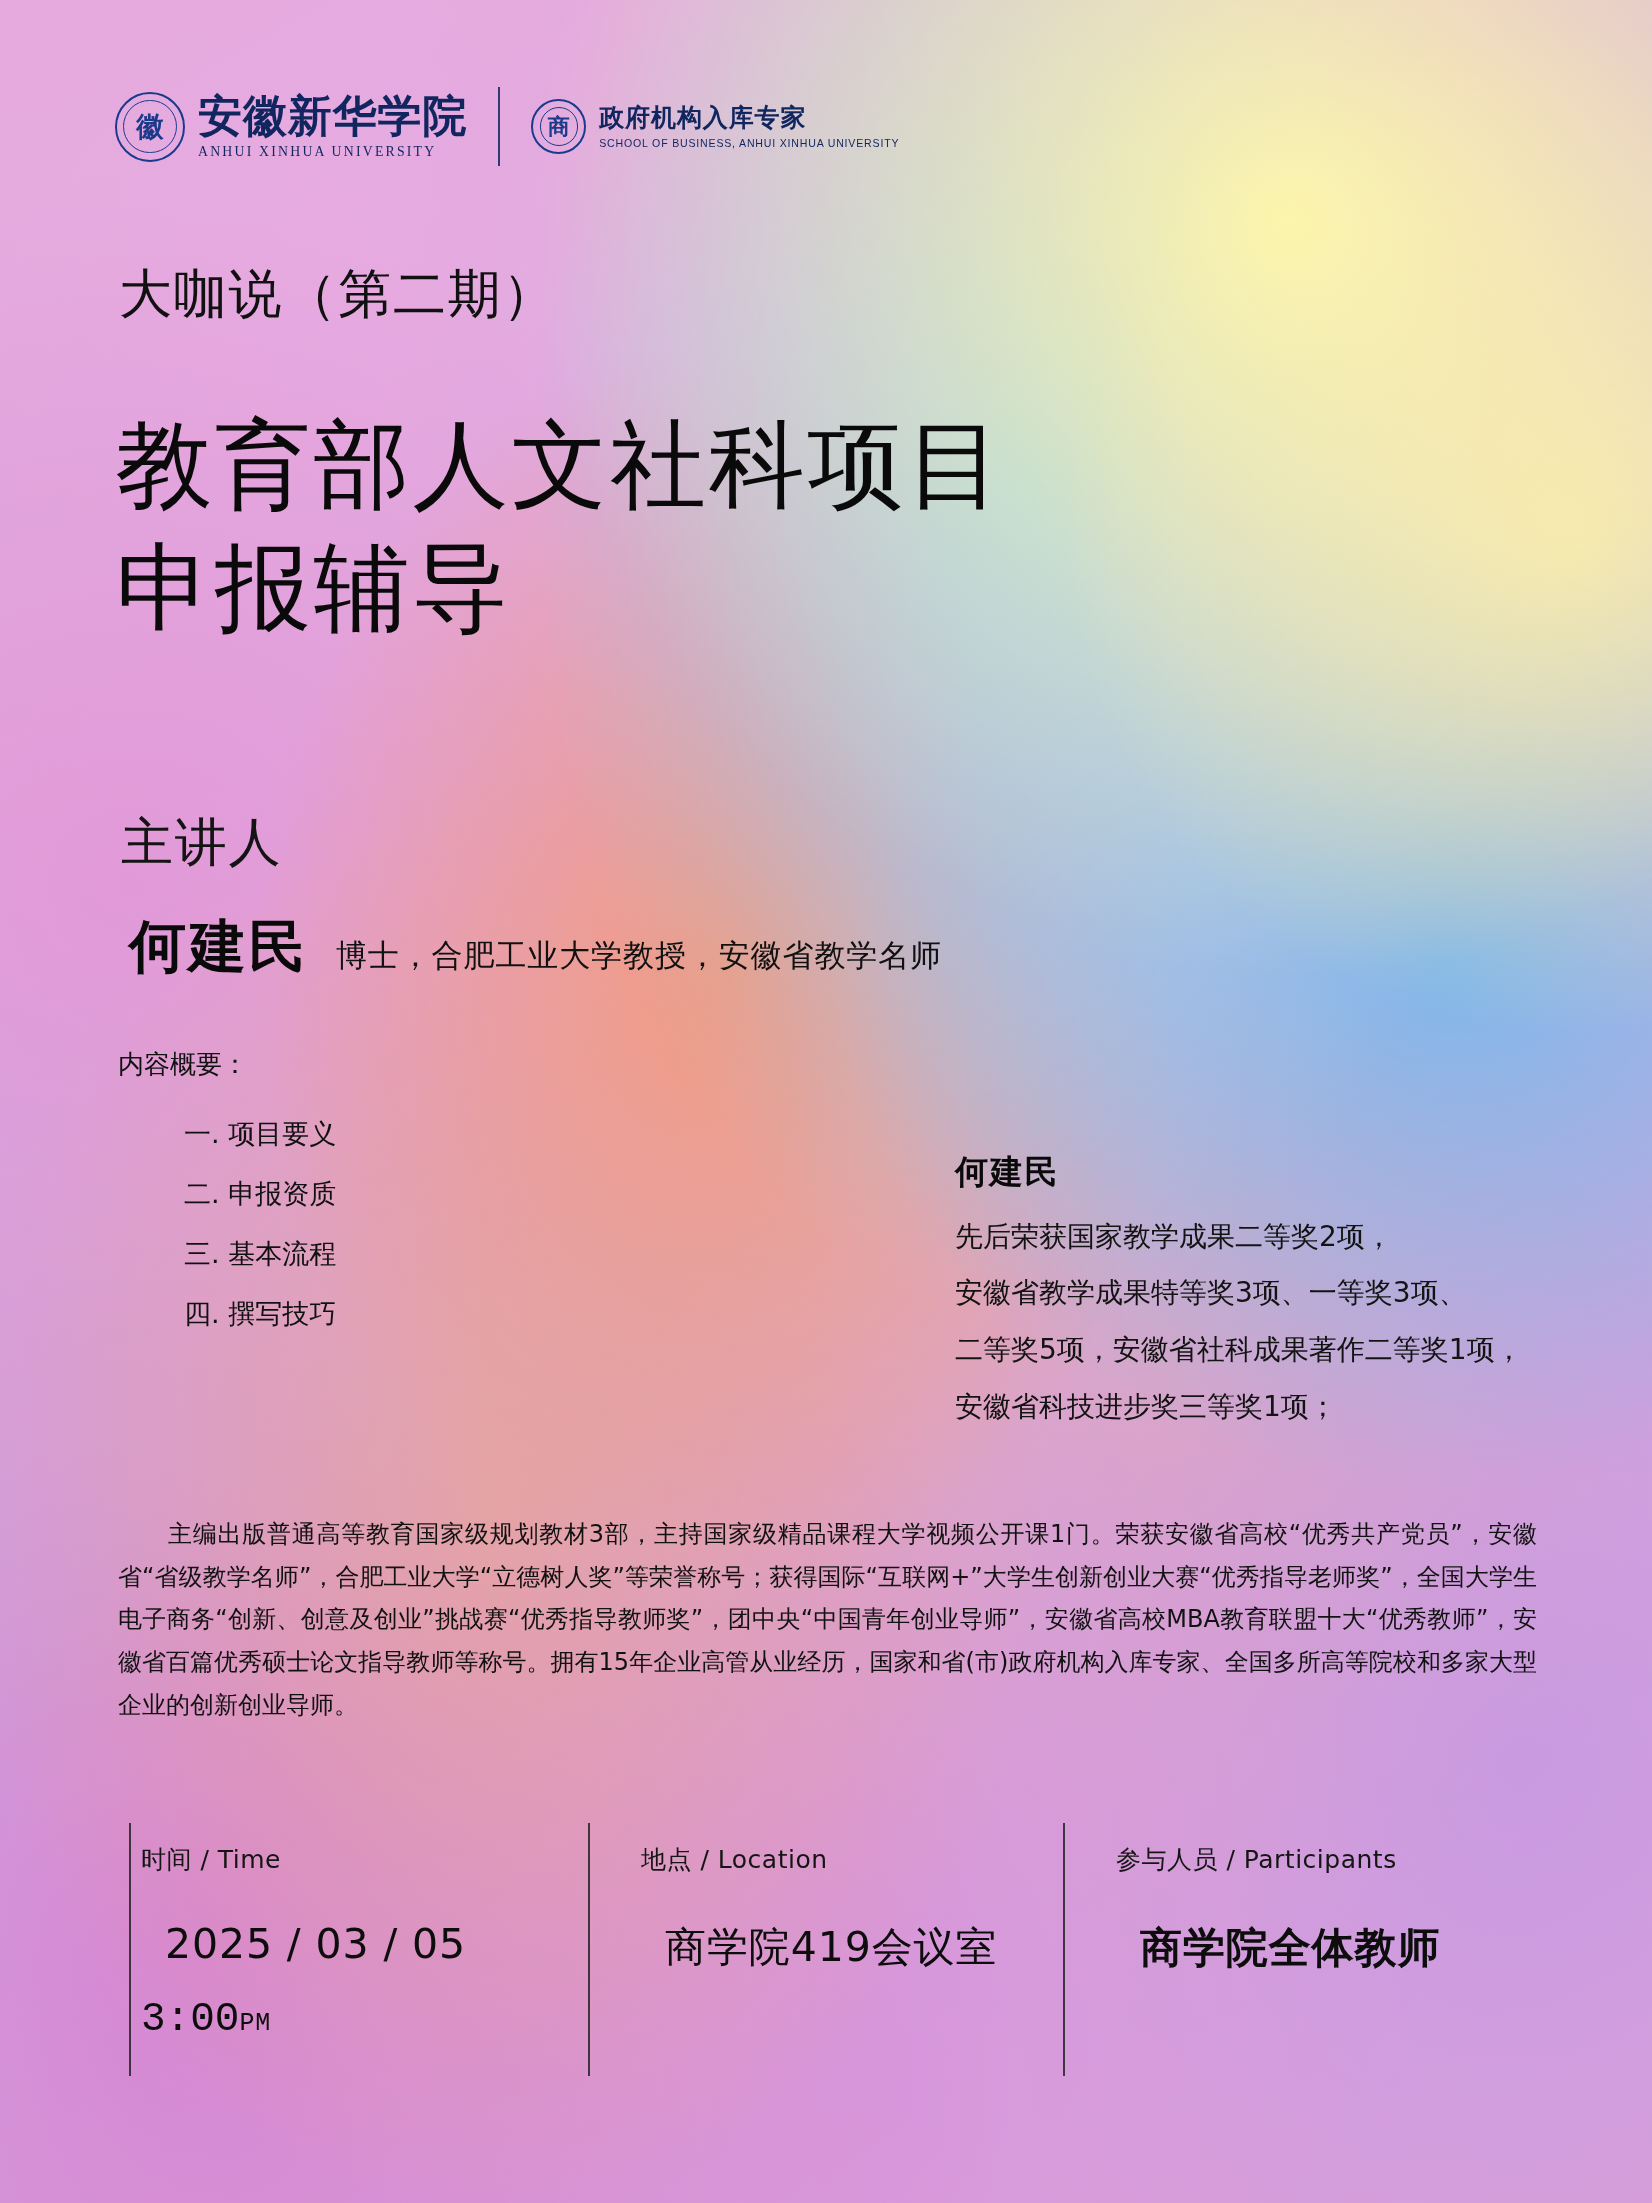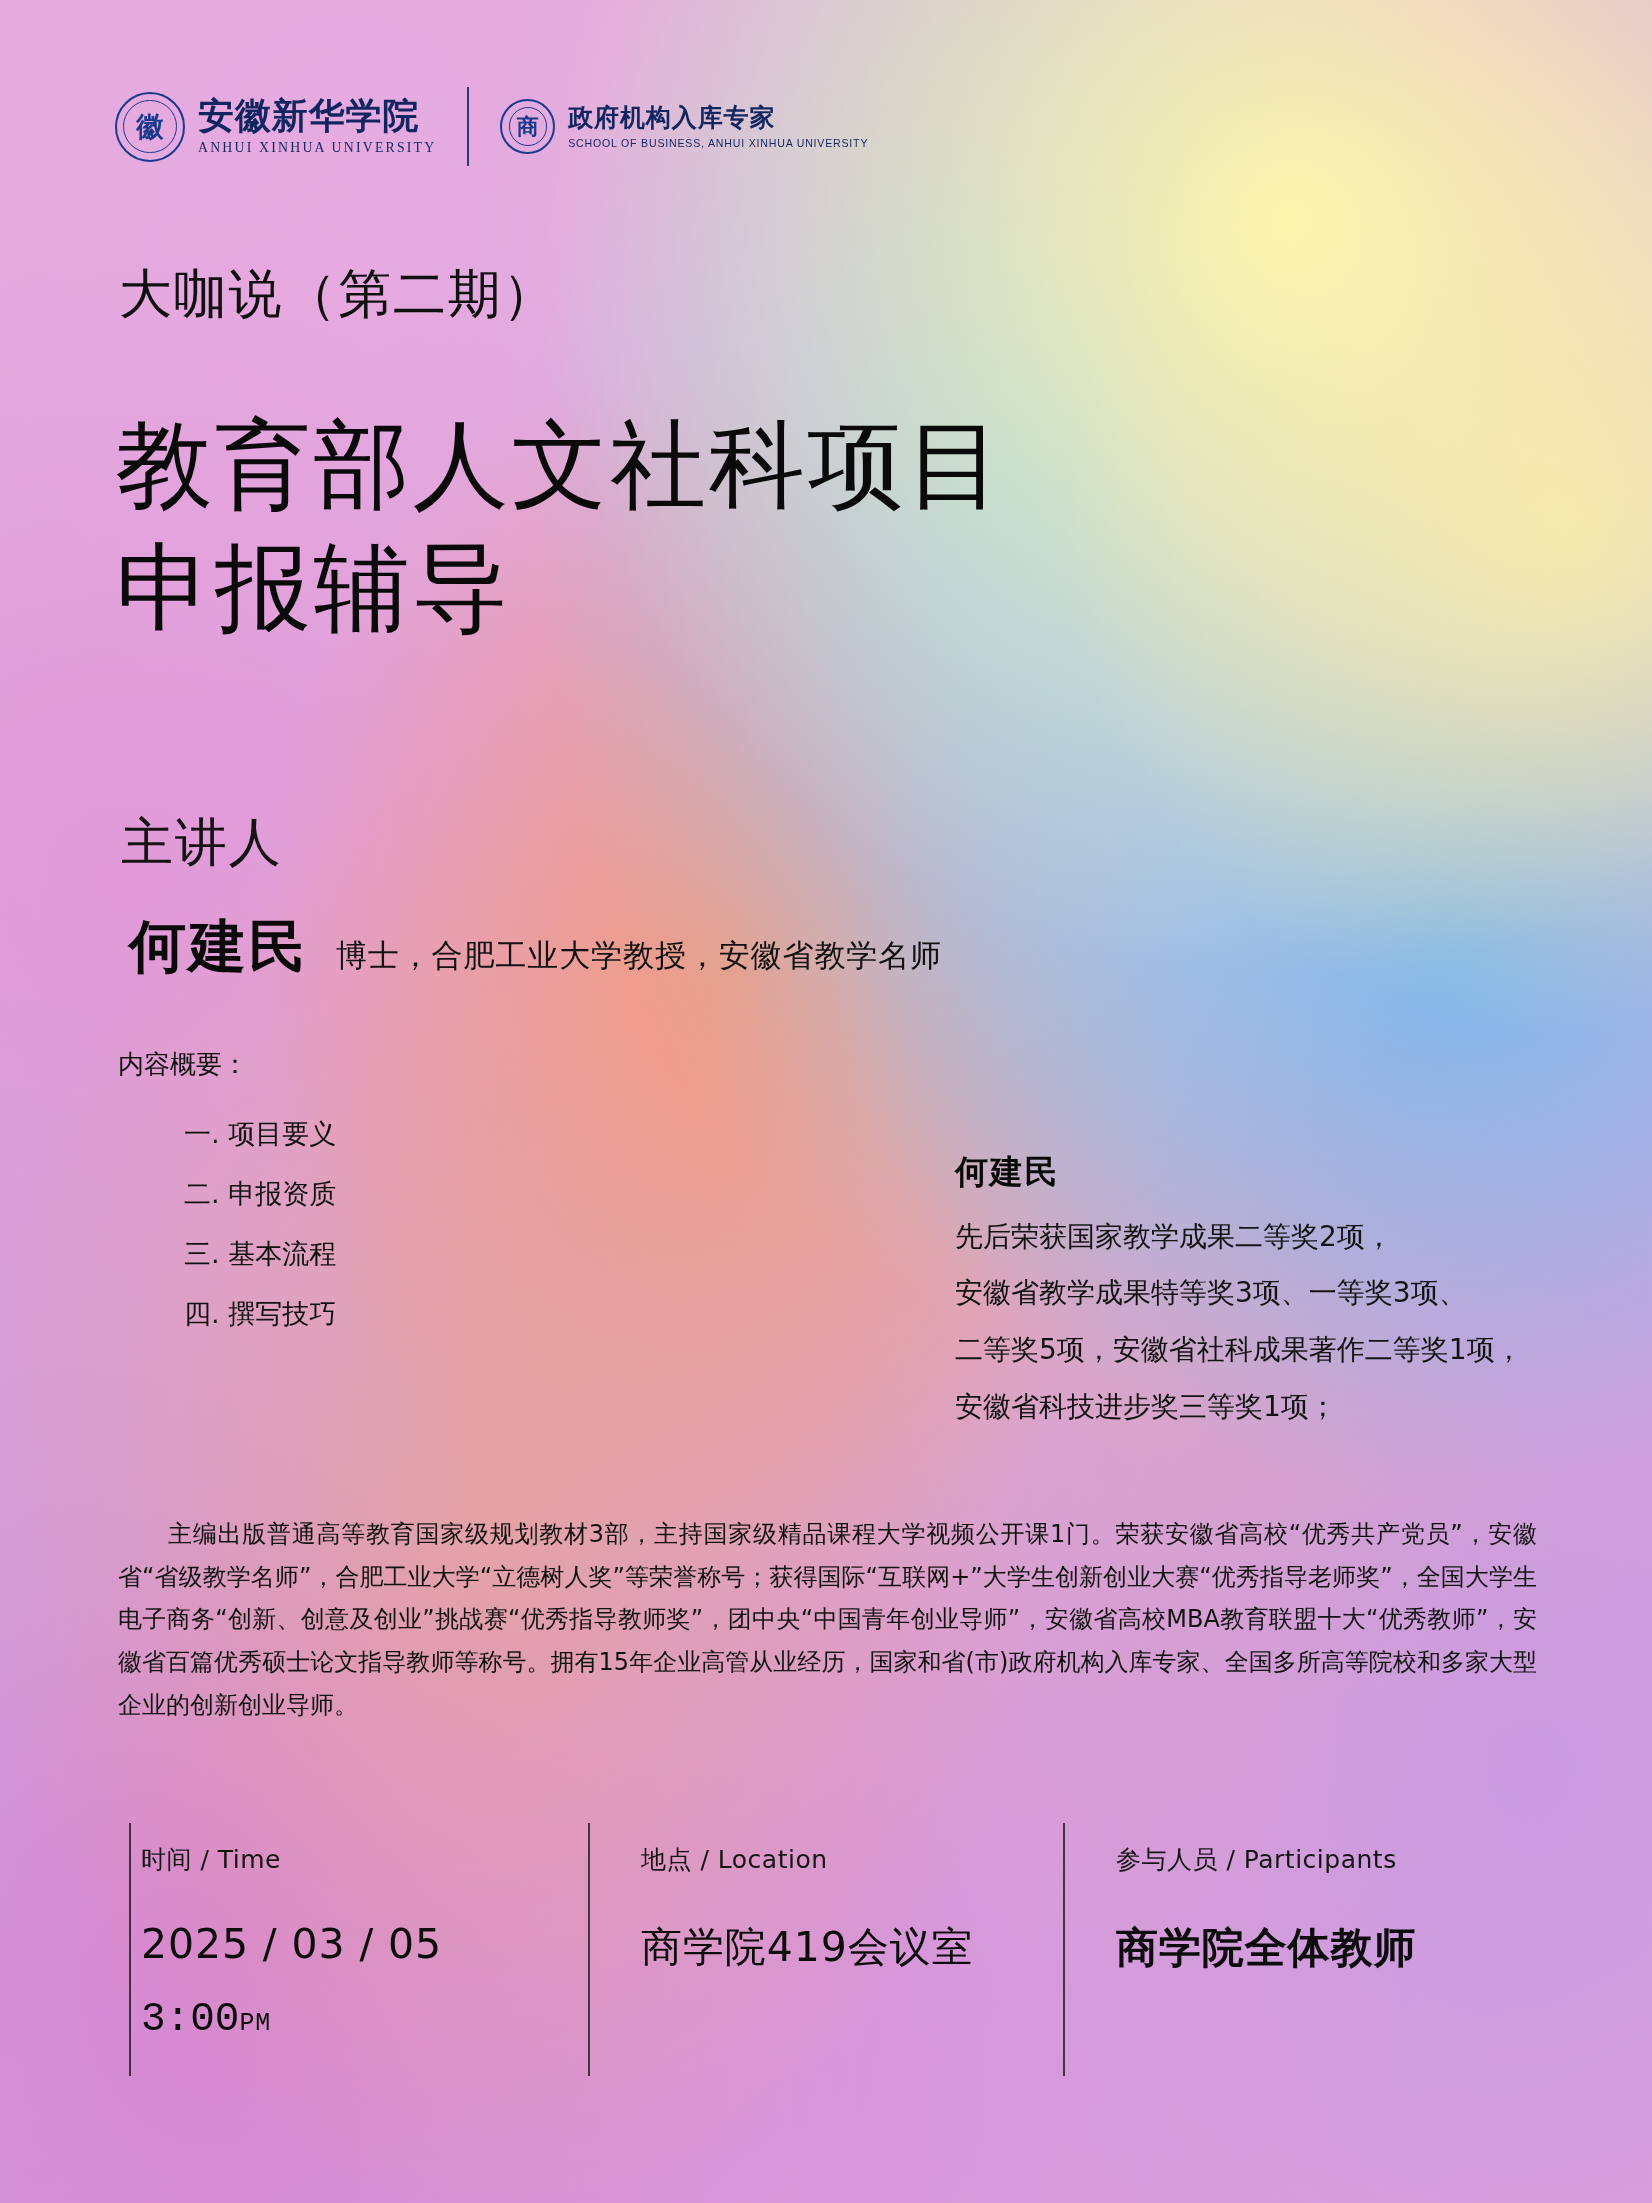--- a/index.html
+++ b/index.html
@@ -73,21 +73,21 @@
     font-size: 27.5px;
     font-family: "DejaVu Serif", serif;
     font-weight: bold;
   }
   .logo-text-cn {
     font-family: "DejaVu Serif", serif;
     font-weight: bold;
     color: #11255f;
     letter-spacing: 0.9px;
   }
-  .logo1 .logo-text-cn { font-size: 36px; line-height: 1.05; }
+  .logo1 .logo-text-cn { font-size: 44px; line-height: 1.05; }
   .logo1 .logo-text-en {
     font-size: 13.8px;
     letter-spacing: 2.2px;
     color: #11255f;
     font-family: "Liberation Serif", serif;
     margin-top: 5.5px;
   }
   .divider-v {
     width: 1.8px;
     height: 79px;
@@ -249,20 +249,21 @@
     margin-top: 20px;
     letter-spacing: 0.5px;
   }
   .fcol-value {
     font-family: "DejaVu Sans", sans-serif;
     font-size: 41px;
     color: #0d0d0d;
     margin-top: 44px;
     letter-spacing: 0.9px;
     white-space: nowrap;
+    margin-left: 24px;
   }
   .fcol-value.big {
     font-weight: bold;
     font-size: 42px;
   }
   .time-second {
     font-family: Liberation Mono, monospace;
     font-size: 41px;
     color: #0d0d0d;
     margin-top: 27.5px;

